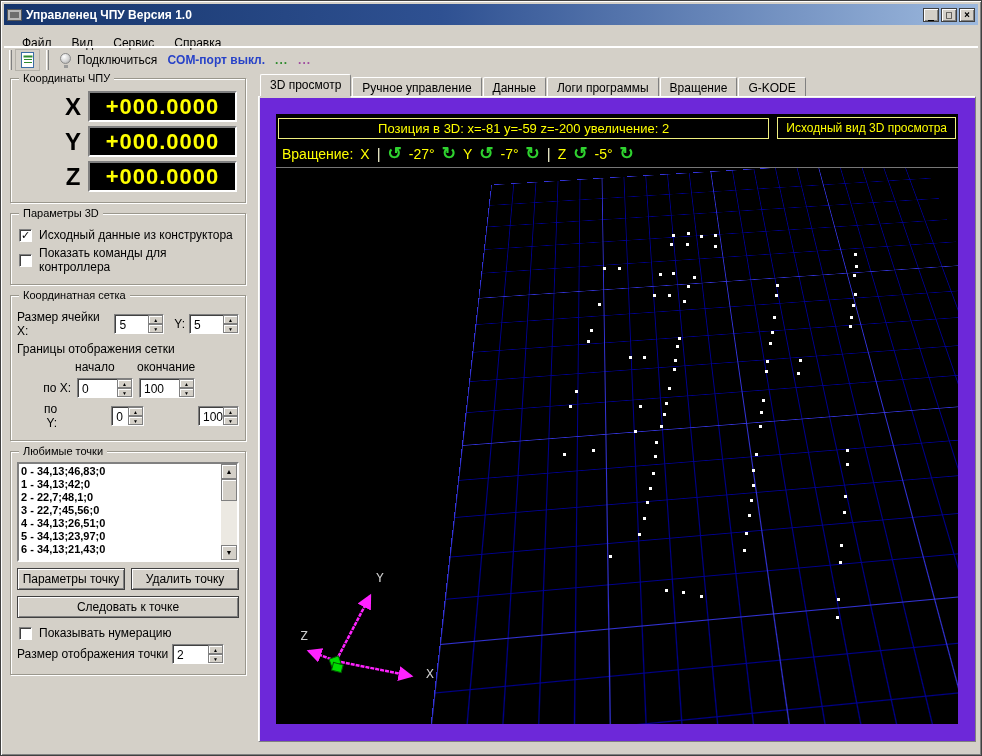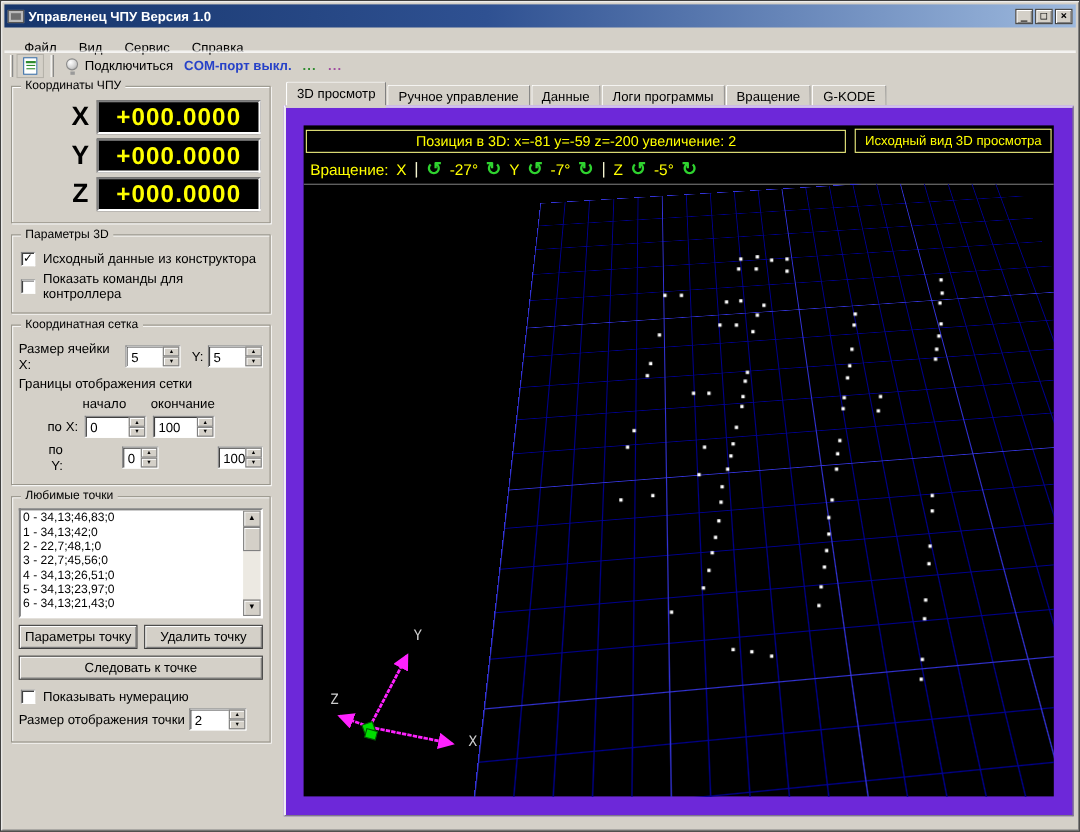--- a/index.html
+++ b/index.html
@@ -60,21 +60,21 @@
   .spin-btns { width:15px; display:flex; flex-direction:column; flex:0 0 auto; }
   .spin-up,.spin-down { flex:1; background:#d4d0c8; border:1px solid #808080; box-shadow:inset 1px 1px 0 #fff;
           font-size:5px; display:flex; align-items:center; justify-content:center; color:#000; }
   .spin-up::before { content:"▲"; } .spin-down::before { content:"▼"; }
   .gs-row { display:flex; align-items:center; margin:4px 0; font-size:12px; }
   .gs-row .lbl { margin-right:4px; }
   .gs-head { display:flex; font-size:12px; margin:4px 0 2px 58px; }
   
   .listbox { height:100px; background:#fff; border-top:2px solid #808080; border-left:2px solid #808080;
              border-bottom:2px solid #fff; border-right:2px solid #fff; display:flex; overflow:hidden; }
-  .list-items { flex:1; font-size:11px; line-height:13px; padding:1px 2px; font-family:"Liberation Sans",sans-serif; }
+  .list-items { flex:1; font-size:11px; line-height:13px; padding:1px 2px; font-family:"Liberation Sans",sans-serif;font-weight:bold; }
   .vscroll { width:16px; background:#ece9e2; display:flex; flex-direction:column; flex:0 0 auto; }
   .sb-btn { height:15px; background:#d4d0c8; border:1px solid #808080; box-shadow:inset 1px 1px 0 #fff;
             font-size:7px; text-align:center; line-height:13px; color:#000; }
   .sb-btn.up::before{content:"▲";} .sb-btn.down::before{content:"▼";}
   .sb-track { flex:1; position:relative; }
   .sb-thumb { position:absolute; top:0; left:0; right:0; height:22px; background:#d4d0c8;
               border:1px solid #808080; box-shadow:inset 1px 1px 0 #fff; }
   .btn { background:#d4d0c8; border:1px solid #404040; box-shadow: inset 1px 1px 0 #fff, inset -1px -1px 0 #808080;
          font-size:12px; text-align:center; padding:3px 4px; }
   .fav-btn-row { display:flex; gap:6px; margin-top:6px; }

